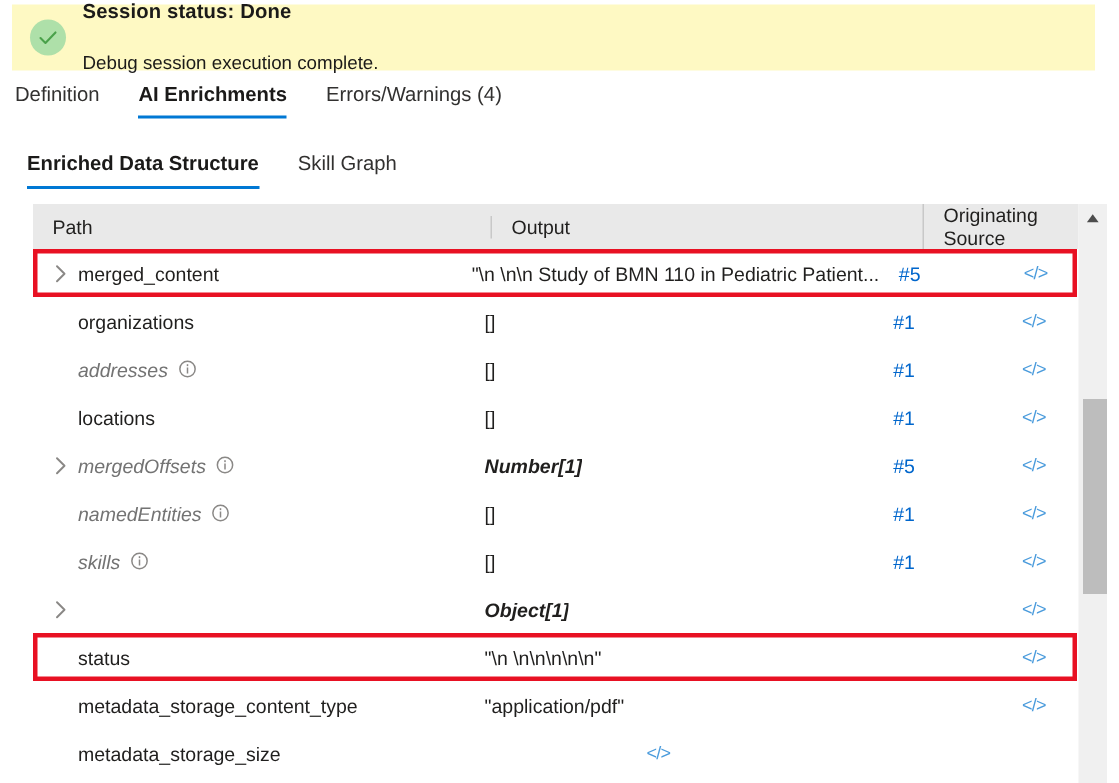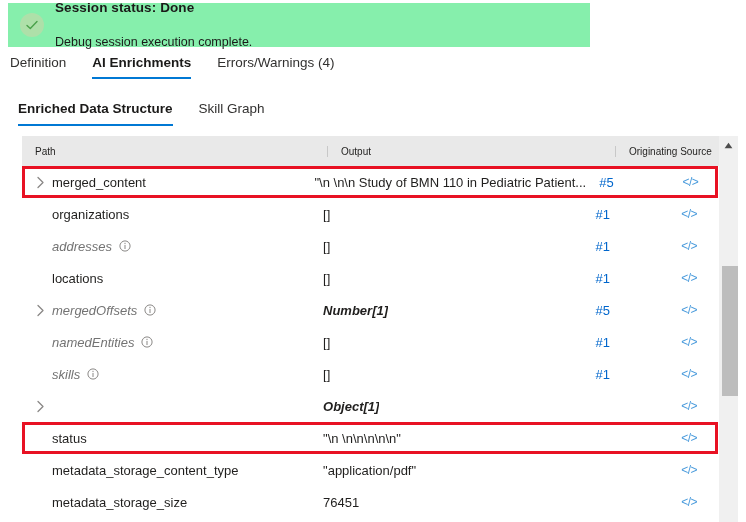--- a/index.html
+++ b/index.html
@@ -15,23 +15,23 @@
     color: #1b1a19;
     overflow: hidden;
     position: relative;
   }
 
   
   .status-banner {
     position: absolute;
     left: 8px;
     top: 3px;
-    width: 582px;
+    width: 722px;
     height: 44px;
-    background: #86efac;
+    background: #fef9c3;
     display: flex;
     align-items: center;
     padding: 0 12px;
     box-sizing: border-box;
   }
   .status-icon {
     width: 24px;
     height: 24px;
     border-radius: 50%;
     background: #aee0a9;
@@ -103,21 +103,21 @@
   }
   .table-header {
     height: 30px;
     background: #e9e9e9;
     display: flex;
     align-items: center;
     position: relative;
     width: 697px;
   }
   .th {
-    font-size: 10px;
+    font-size: 13px;
     font-weight: normal;
     color: #201f1e;
     padding-left: 13px;
     box-sizing: border-box;
     position: relative;
   }
   .th.col-path   { width: 305px; }
   .th.col-output { width: 288px; border-left: 1px solid #c8c8c8; }
   .th.col-source { width: 104px; border-left: 1px solid #c8c8c8; }
 
@@ -446,23 +446,20 @@
         <div class="cell col-source"></div>
         <div class="cell col-code">
           <span class="code-icon">&lt;/&gt;</span>
         </div>
       </div>
       <div class="row">
         <div class="cell col-path">
           <span class="chev empty"></span>
           <span class="path-label">metadata_storage_size</span>
         </div>
-        <div class="cell col-output">
-          <span class="out-val">76451</span>
-        </div>
         <div class="cell col-source"></div>
         <div class="cell col-code">
           <span class="code-icon">&lt;/&gt;</span>
         </div>
       </div>
     </div>
 
   <div class="scrollbar">
     <div class="sb-arrow">
       <svg width="9" height="7" viewBox="0 0 9 7" aria-hidden="true">

